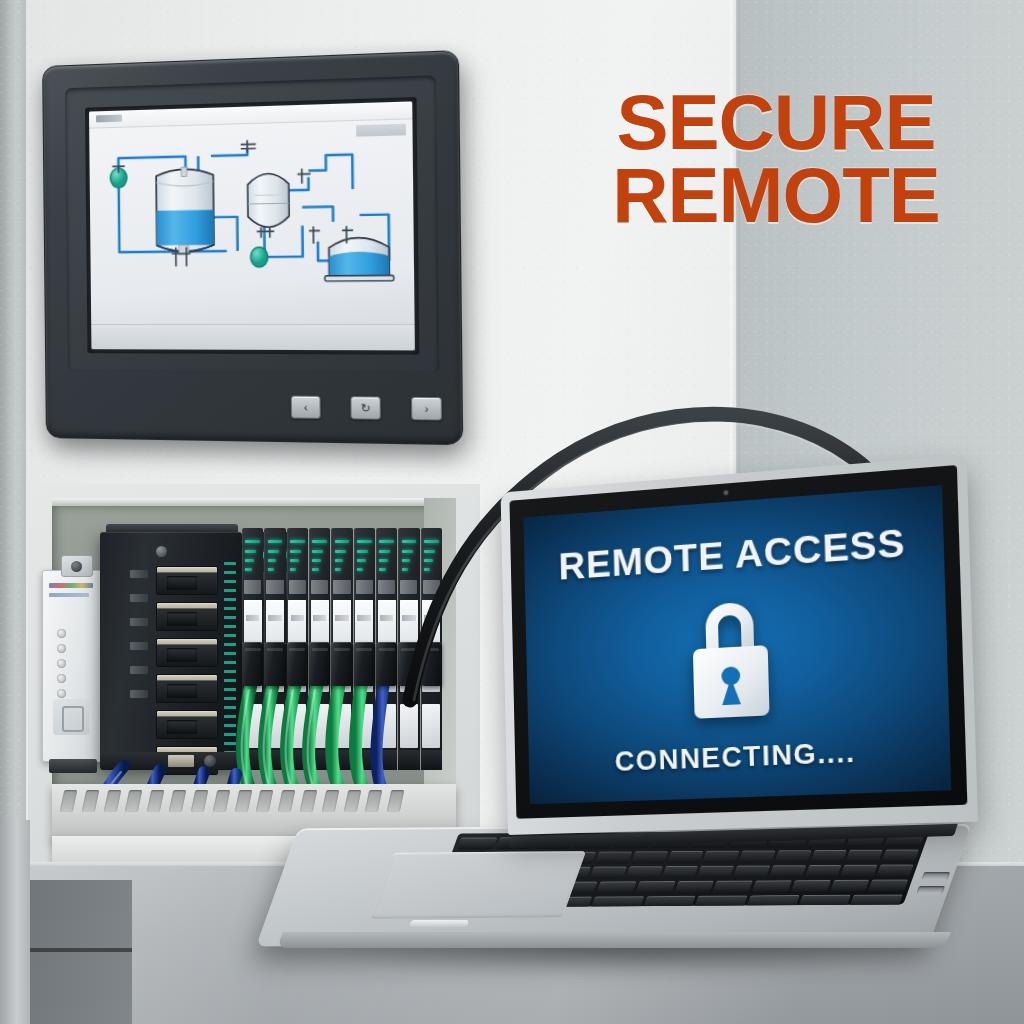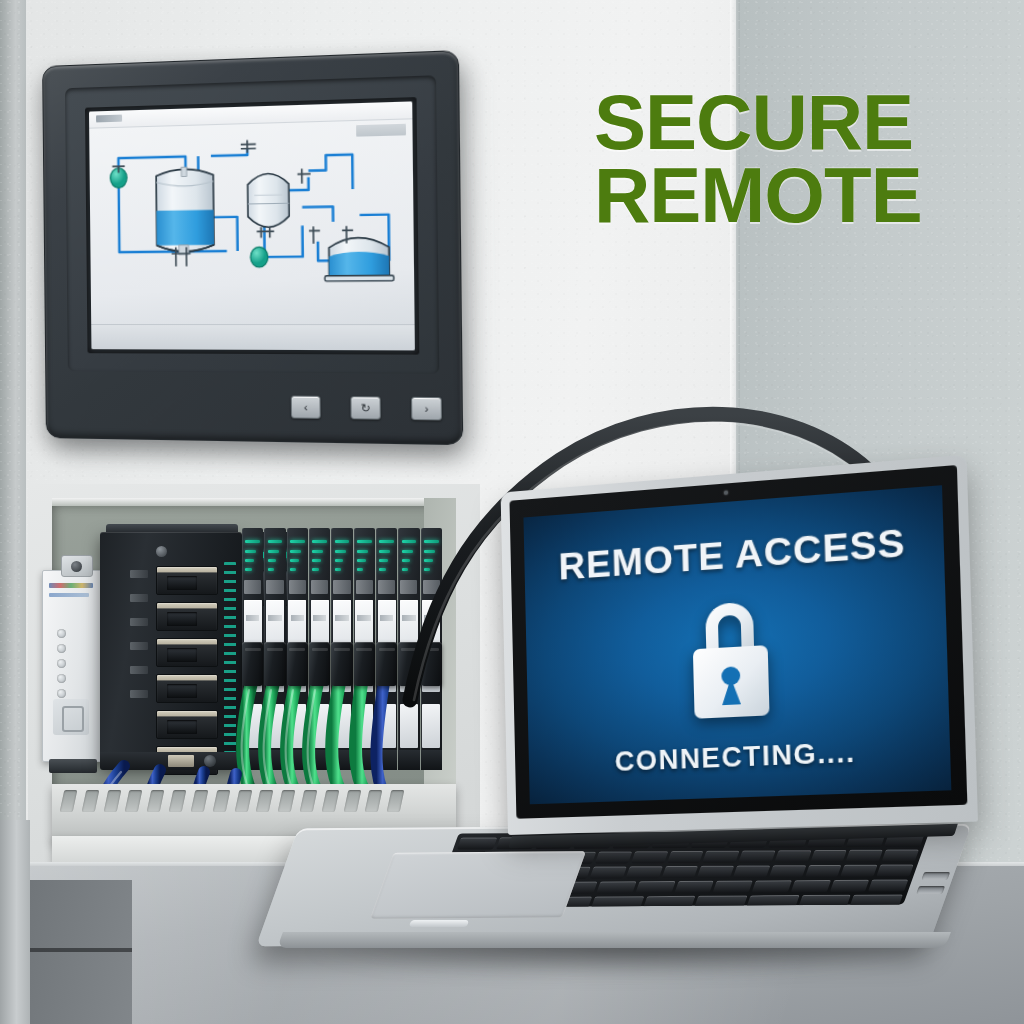--- a/index.html
+++ b/index.html
@@ -32,24 +32,24 @@
     background-image:
       radial-gradient(circle at 12% 28%,rgba(255,255,255,.35) 0 1px,transparent 1px),
       radial-gradient(circle at 38% 62%,rgba(0,0,0,.05) 0 1px,transparent 1px),
       radial-gradient(circle at 72% 18%,rgba(255,255,255,.3) 0 1px,transparent 1px),
       radial-gradient(circle at 86% 74%,rgba(0,0,0,.045) 0 1px,transparent 1px);
     background-size:9px 9px,13px 13px,11px 11px,17px 17px;
   }
 
   
   .headline{
-    position:absolute;left:594px;top:86px;width:420px;
-    text-align:left;line-height:.94;
+    position:absolute;left:566px;top:86px;width:420px;
+    text-align:center;line-height:.94;
     font-weight:bold;font-size:78px;letter-spacing:-1px;
-    color:#4d7c0f;
+    color:#c2410c;
     text-shadow:0 2px 0 rgba(255,255,255,.55),0 -1px 0 rgba(255,255,255,.35);
   }
   .headline div{white-space:nowrap;}
 
   
   #hmi{
     position:absolute;left:44px;top:66px;width:400px;height:372px;
     transform:perspective(1300px) rotateY(-11deg) rotateZ(-0.6deg);
     transform-origin:left center;
   }

